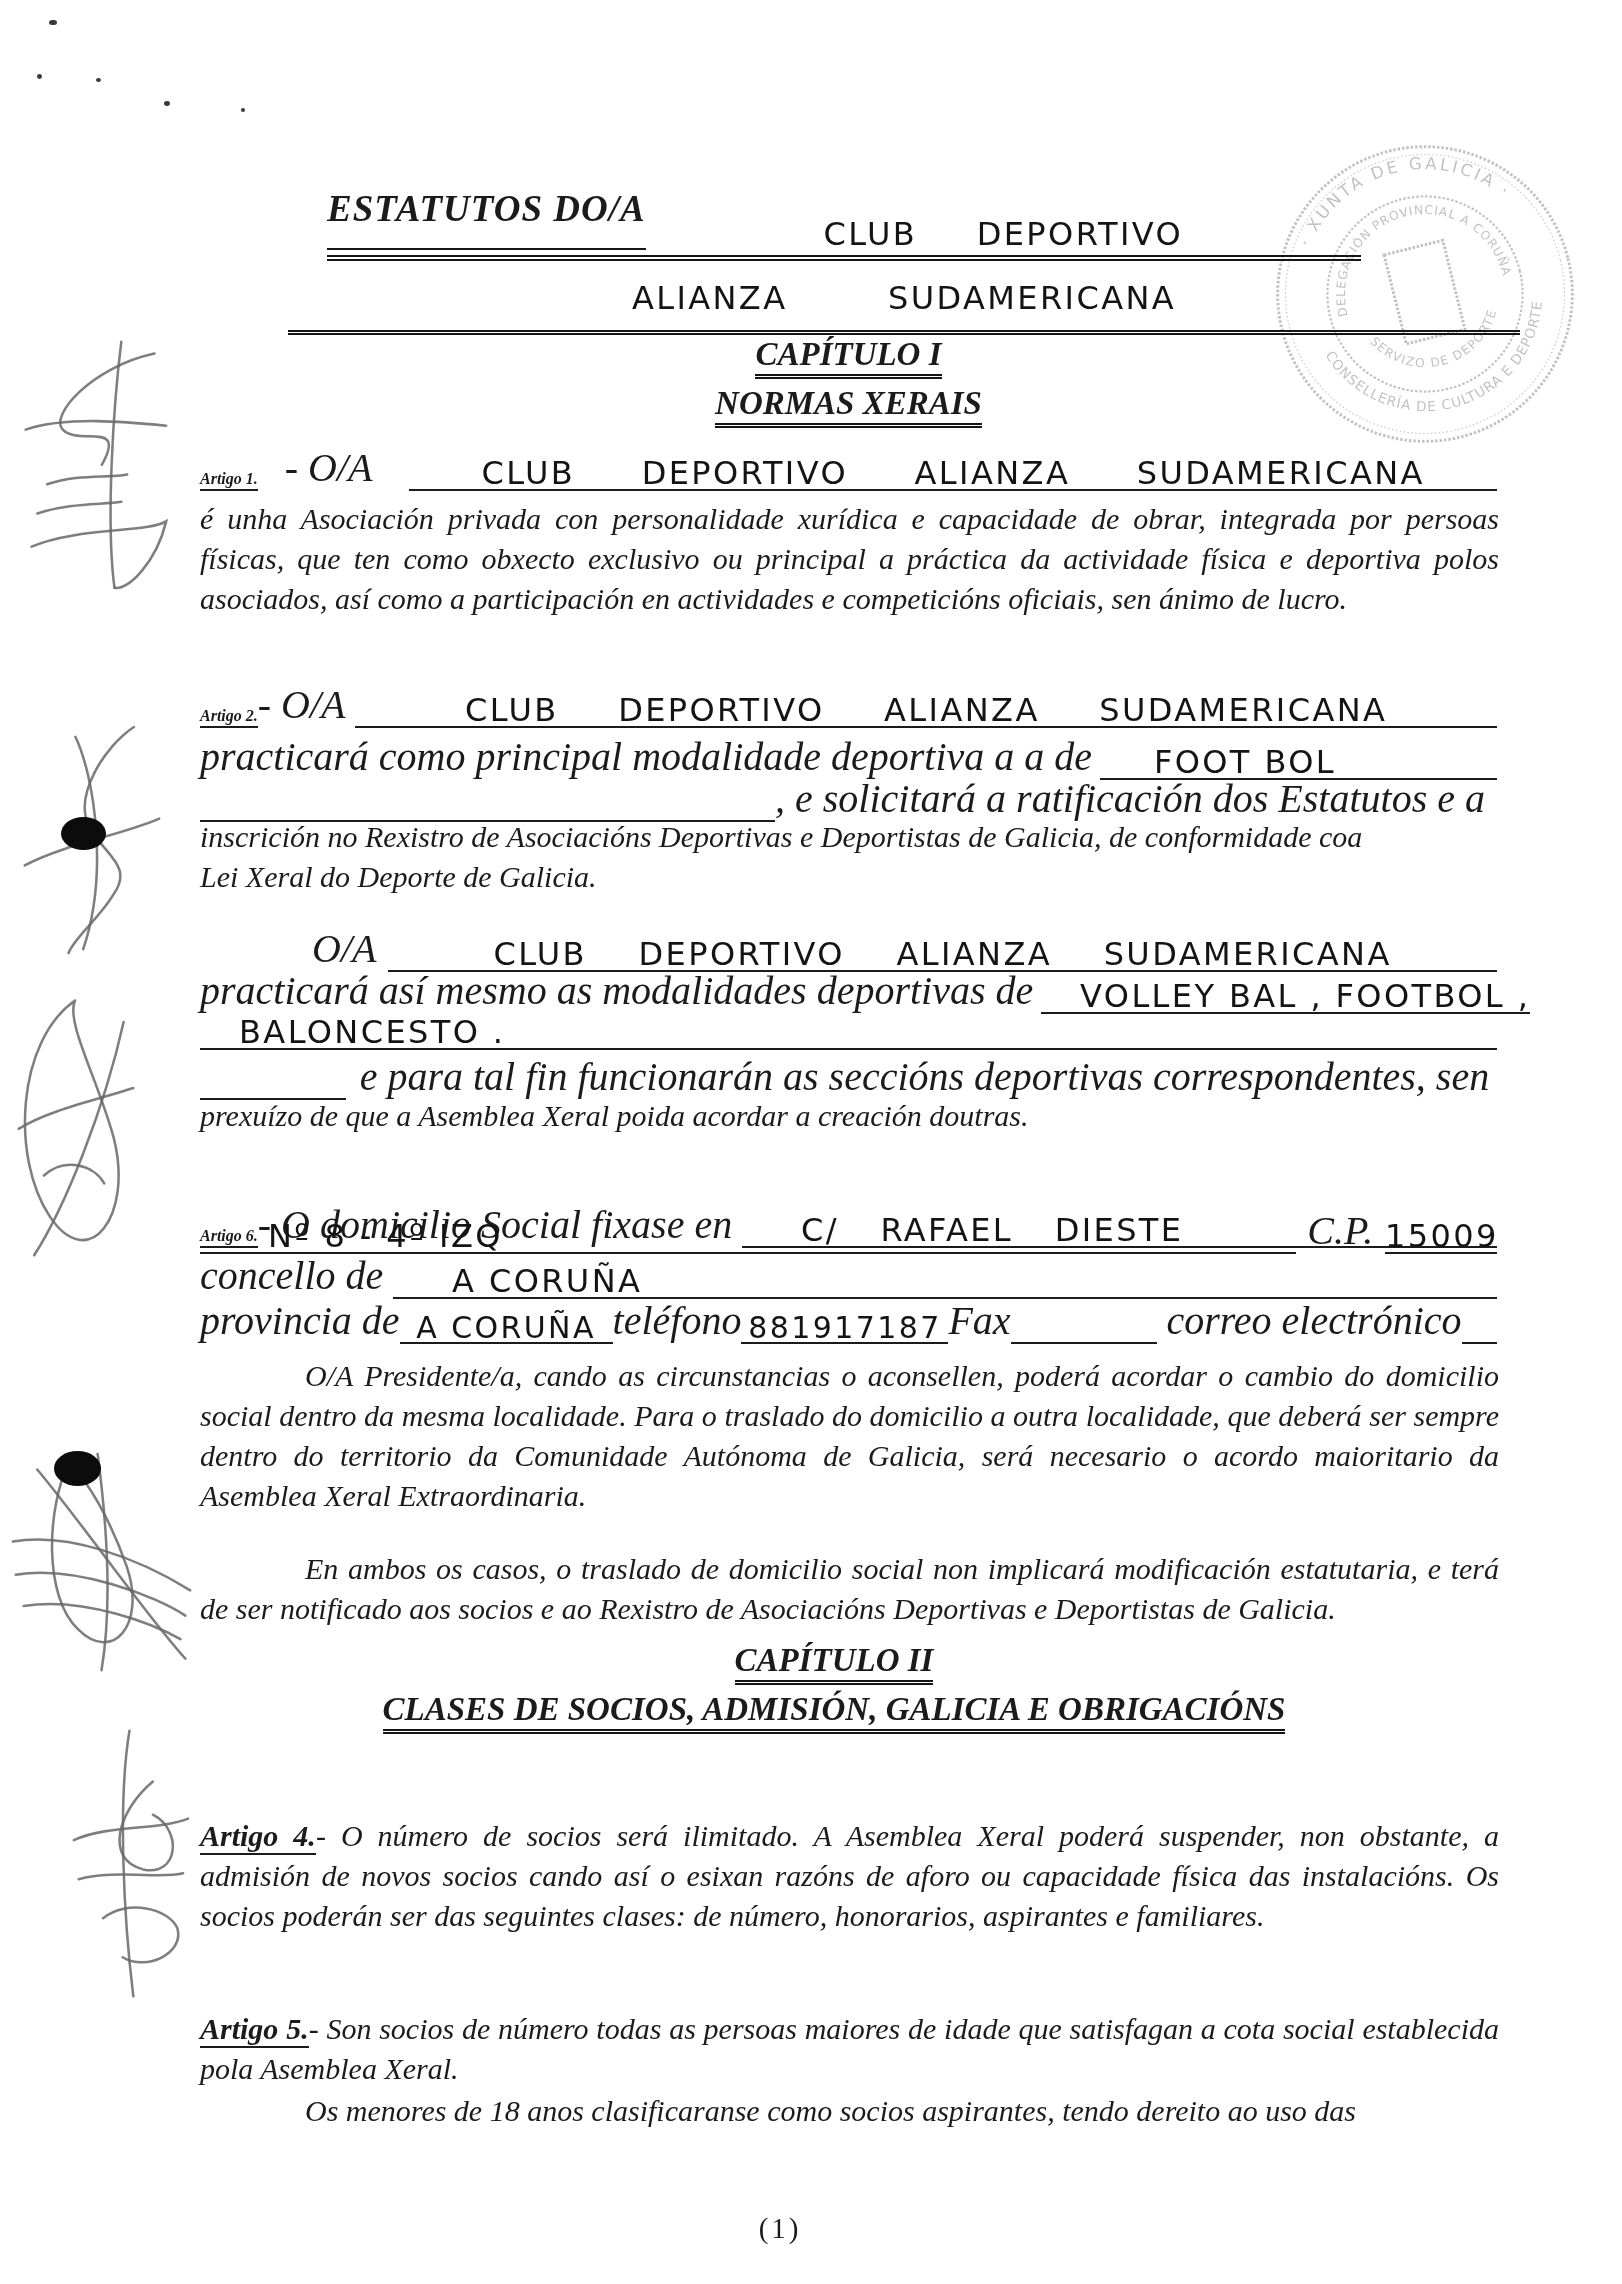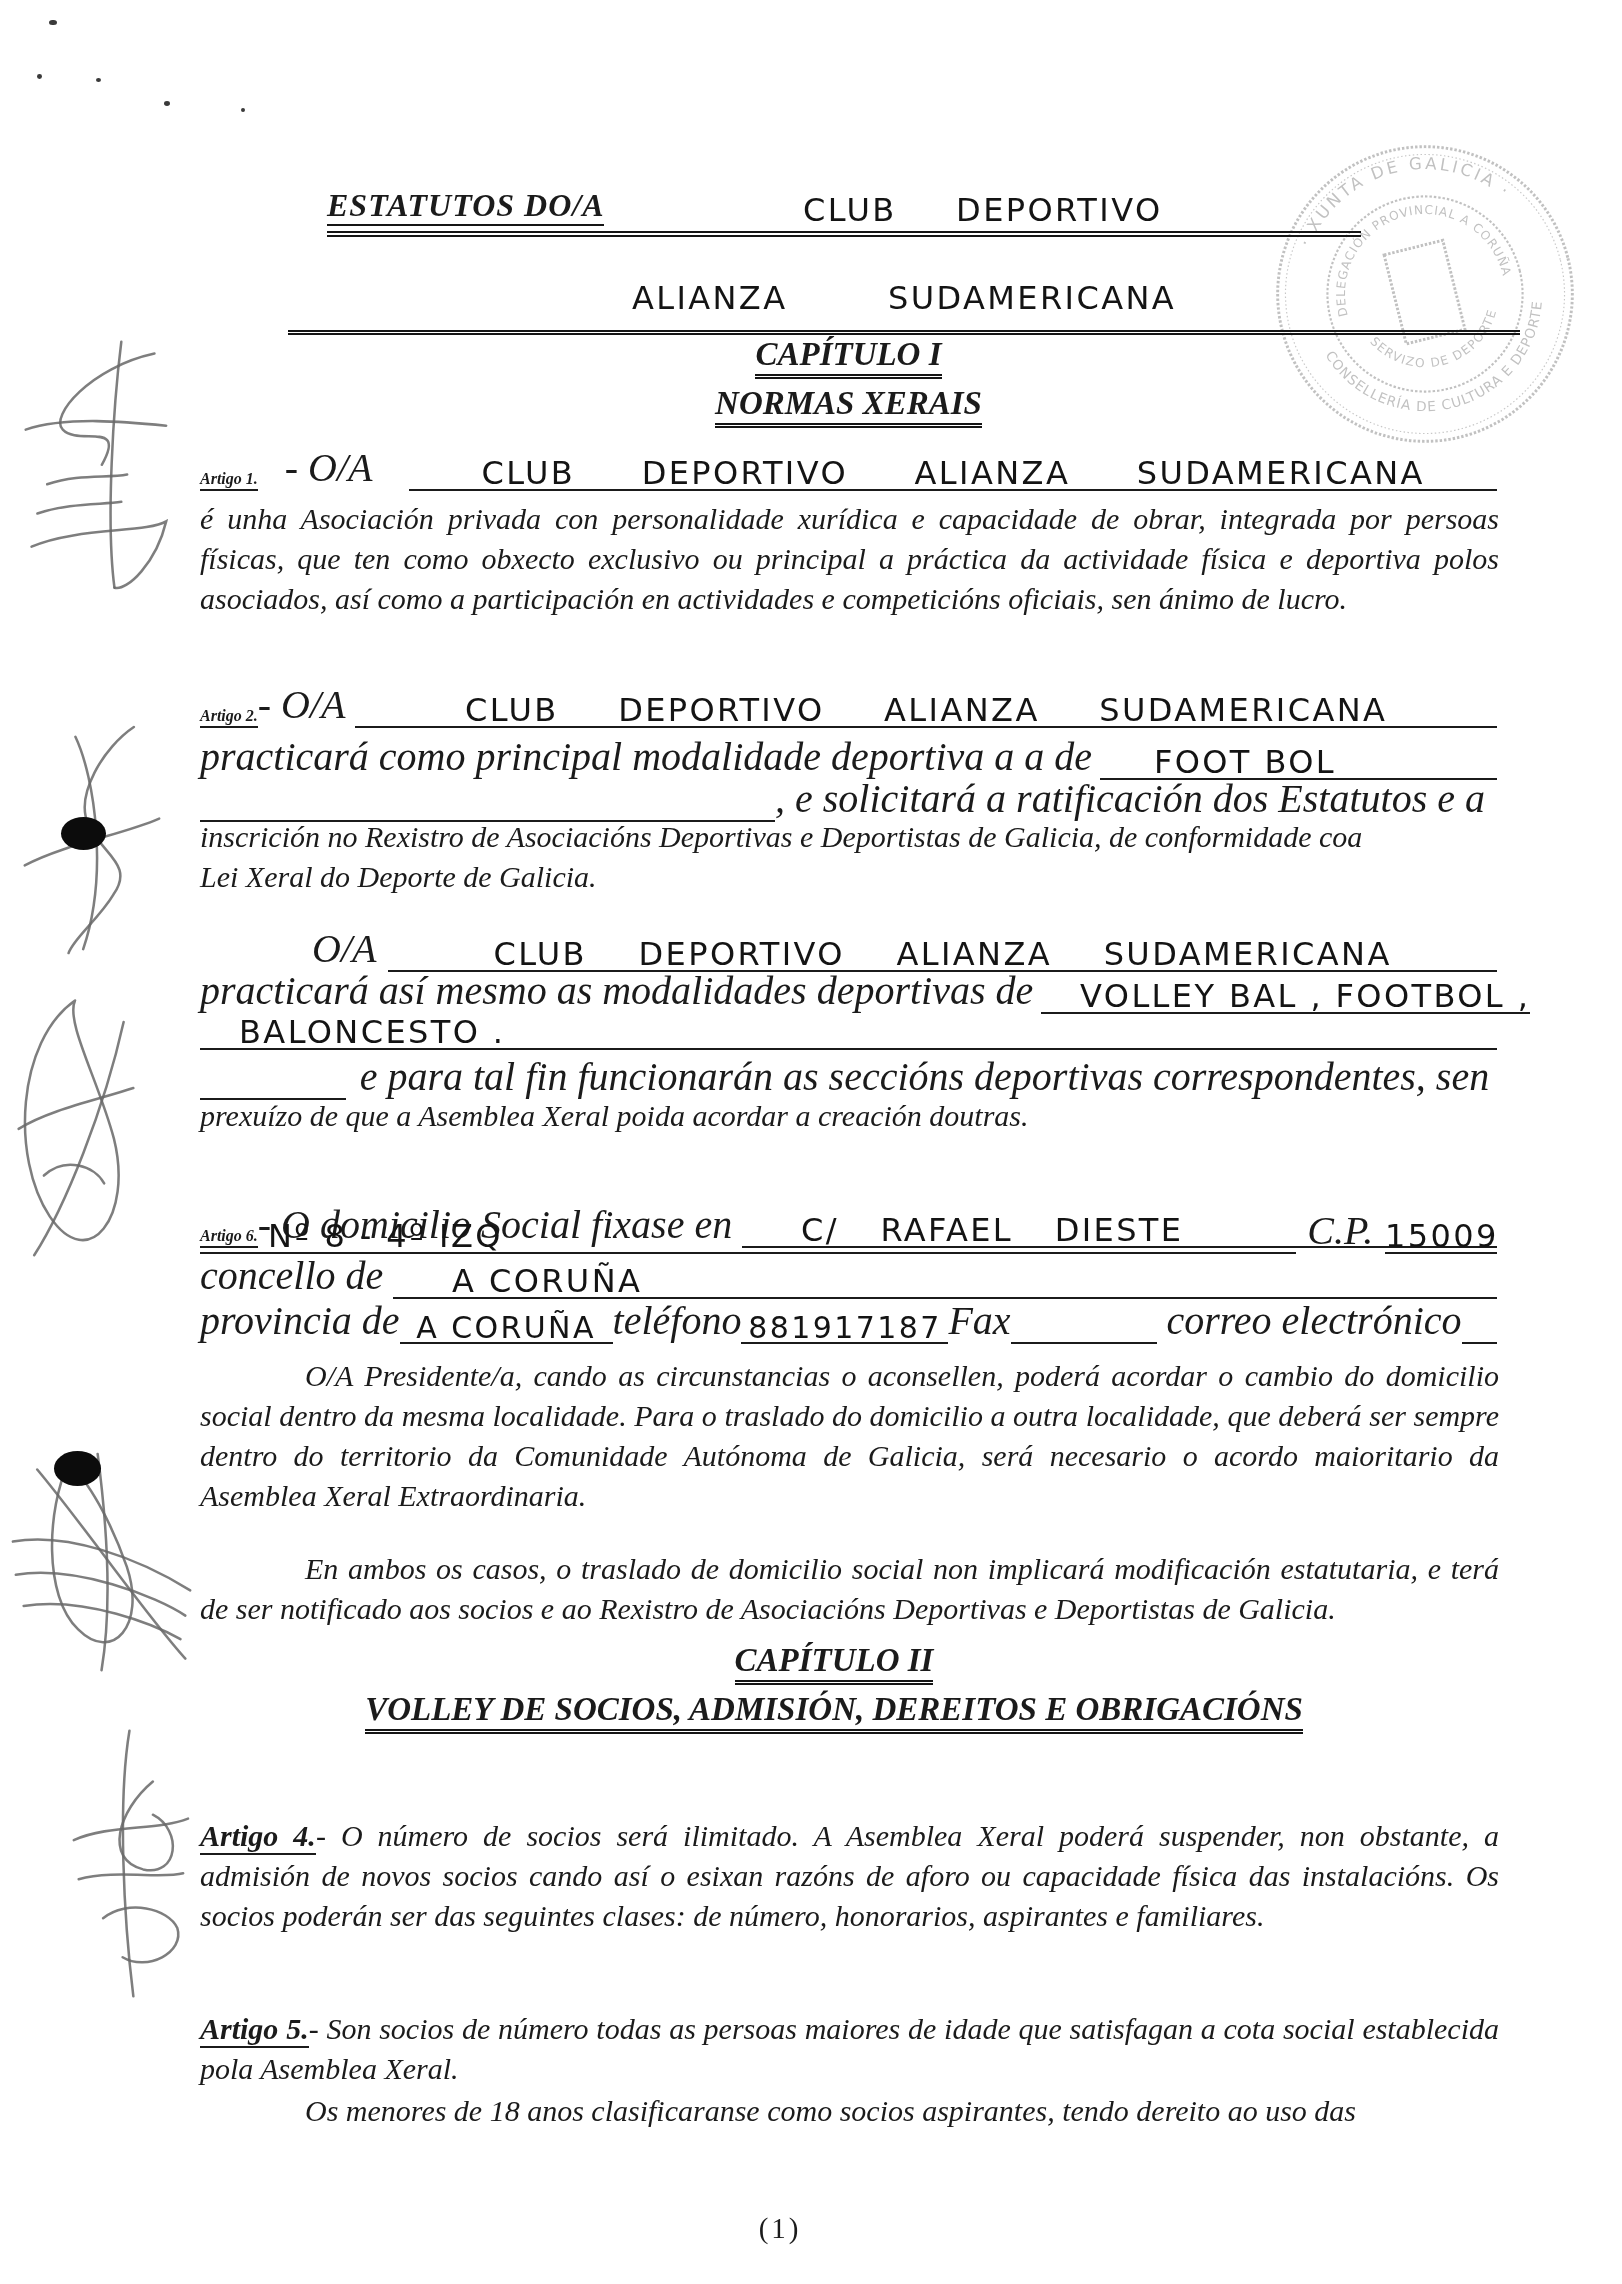--- a/index.html
+++ b/index.html
@@ -22,21 +22,21 @@
     font-family:"DejaVu Sans", sans-serif; font-size:32px; letter-spacing:2.4px;
     color:#141414; white-space:nowrap; position:relative; top:2.9px;
     transform:rotate(-0.6deg); transform-origin:left bottom;
   }
   .hw-sp { word-spacing:47px; }
   .hw-sm { font-size:30px; }
   .left { text-align:left; }
   .cap { font-weight:bold; font-style:italic; text-align:center; font-size:33px; line-height:49px; }
   .cap-u { border-bottom:5.9px double #151515; padding-bottom:2px; }
   .dblrow { border-bottom:6.8px double #151515; padding-bottom:4.9px; }
-  .title-label { font-weight:bold; font-style:italic; font-size:32px; letter-spacing:1px; border-bottom:2.9px solid #151515; padding-bottom:0; }
+  .title-label { font-weight:bold; font-style:italic; font-size:37px; letter-spacing:1px; border-bottom:2.9px solid #151515; padding-bottom:18px; }
   .ink-dot { position:absolute; background:#0c0c0c; border-radius:50%; }
   .speck { position:absolute; background:#3a3a3a; border-radius:50%; }
   .sig { position:absolute; }
   .sig path { fill:none; stroke:#676767; stroke-width:2.6; stroke-linecap:round; opacity:.85; }
   .stamp { position:absolute; opacity:.55; }
   .stamp text { font-family:"DejaVu Sans", sans-serif; fill:#8f8f8f; }
   .pagenum { text-align:center; font-size:29px; letter-spacing:2.9px; font-family:"Liberation Serif", serif; }
 </style>
 </head>
 <body>
@@ -192,21 +192,21 @@
     <span class="fill" style="width:146px;"></span>
     <span class="typed" style="margin-left:9.8px;">correo electrónico</span>
     <span class="fill grow"></span>
   </div>
 
   <p class="abs body j indent" style="left:200px;top:1356px;width:1299px;">O/A Presidente/a, cando as circunstancias o aconsellen, poderá acordar o cambio do domicilio social dentro da mesma localidade. Para o traslado do domicilio a outra localidade, que deberá ser sempre dentro do territorio da Comunidade Autónoma de Galicia, será necesario o acordo maioritario da Asemblea Xeral Extraordinaria.</p>
   <p class="abs body j indent" style="left:200px;top:1549px;width:1299px;">En ambos os casos, o traslado de domicilio social non implicará modificación estatutaria, e terá de ser notificado aos socios e ao Rexistro de Asociacións Deportivas e Deportistas de Galicia.</p>
 
   <div class="abs cap" style="left:117px;top:1636px;width:1434px;">
     <div><span class="cap-u">CAPÍTULO II</span></div>
-    <div><span class="cap-u">VOLLEY DE SOCIOS, ADMISIÓN, DEREITOS E OBRIGACIÓNS</span></div>
+    <div><span class="cap-u">CLASES DE SOCIOS, ADMISIÓN, GALICIA E OBRIGACIÓNS</span></div>
   </div>
 
   <p class="abs body j" style="left:200px;top:1816px;width:1299px;"><span class="alabel">Artigo 4.</span><span>- O número de socios será ilimitado. A Asemblea Xeral poderá suspender, non obstante, a admisión de novos socios cando así o esixan razóns de aforo ou capacidade física das instalacións. Os socios poderán ser das seguintes clases: de número, honorarios, aspirantes e familiares.</span></p>
 
   <p class="abs body j" style="left:200px;top:2009px;width:1299px;"><span class="alabel">Artigo 5.</span><span>- Son socios de número todas as persoas maiores de idade que satisfagan a cota social establecida pola Asemblea Xeral.</span></p>
   <p class="abs body line indent" style="left:200px;top:2091px;width:1299px;">Os menores de 18 anos clasificaranse como socios aspirantes, tendo dereito ao uso das</p>
 
   <div class="abs pagenum" style="left:0;top:2212px;width:1560px;">(1)</div>
 
 </div>

